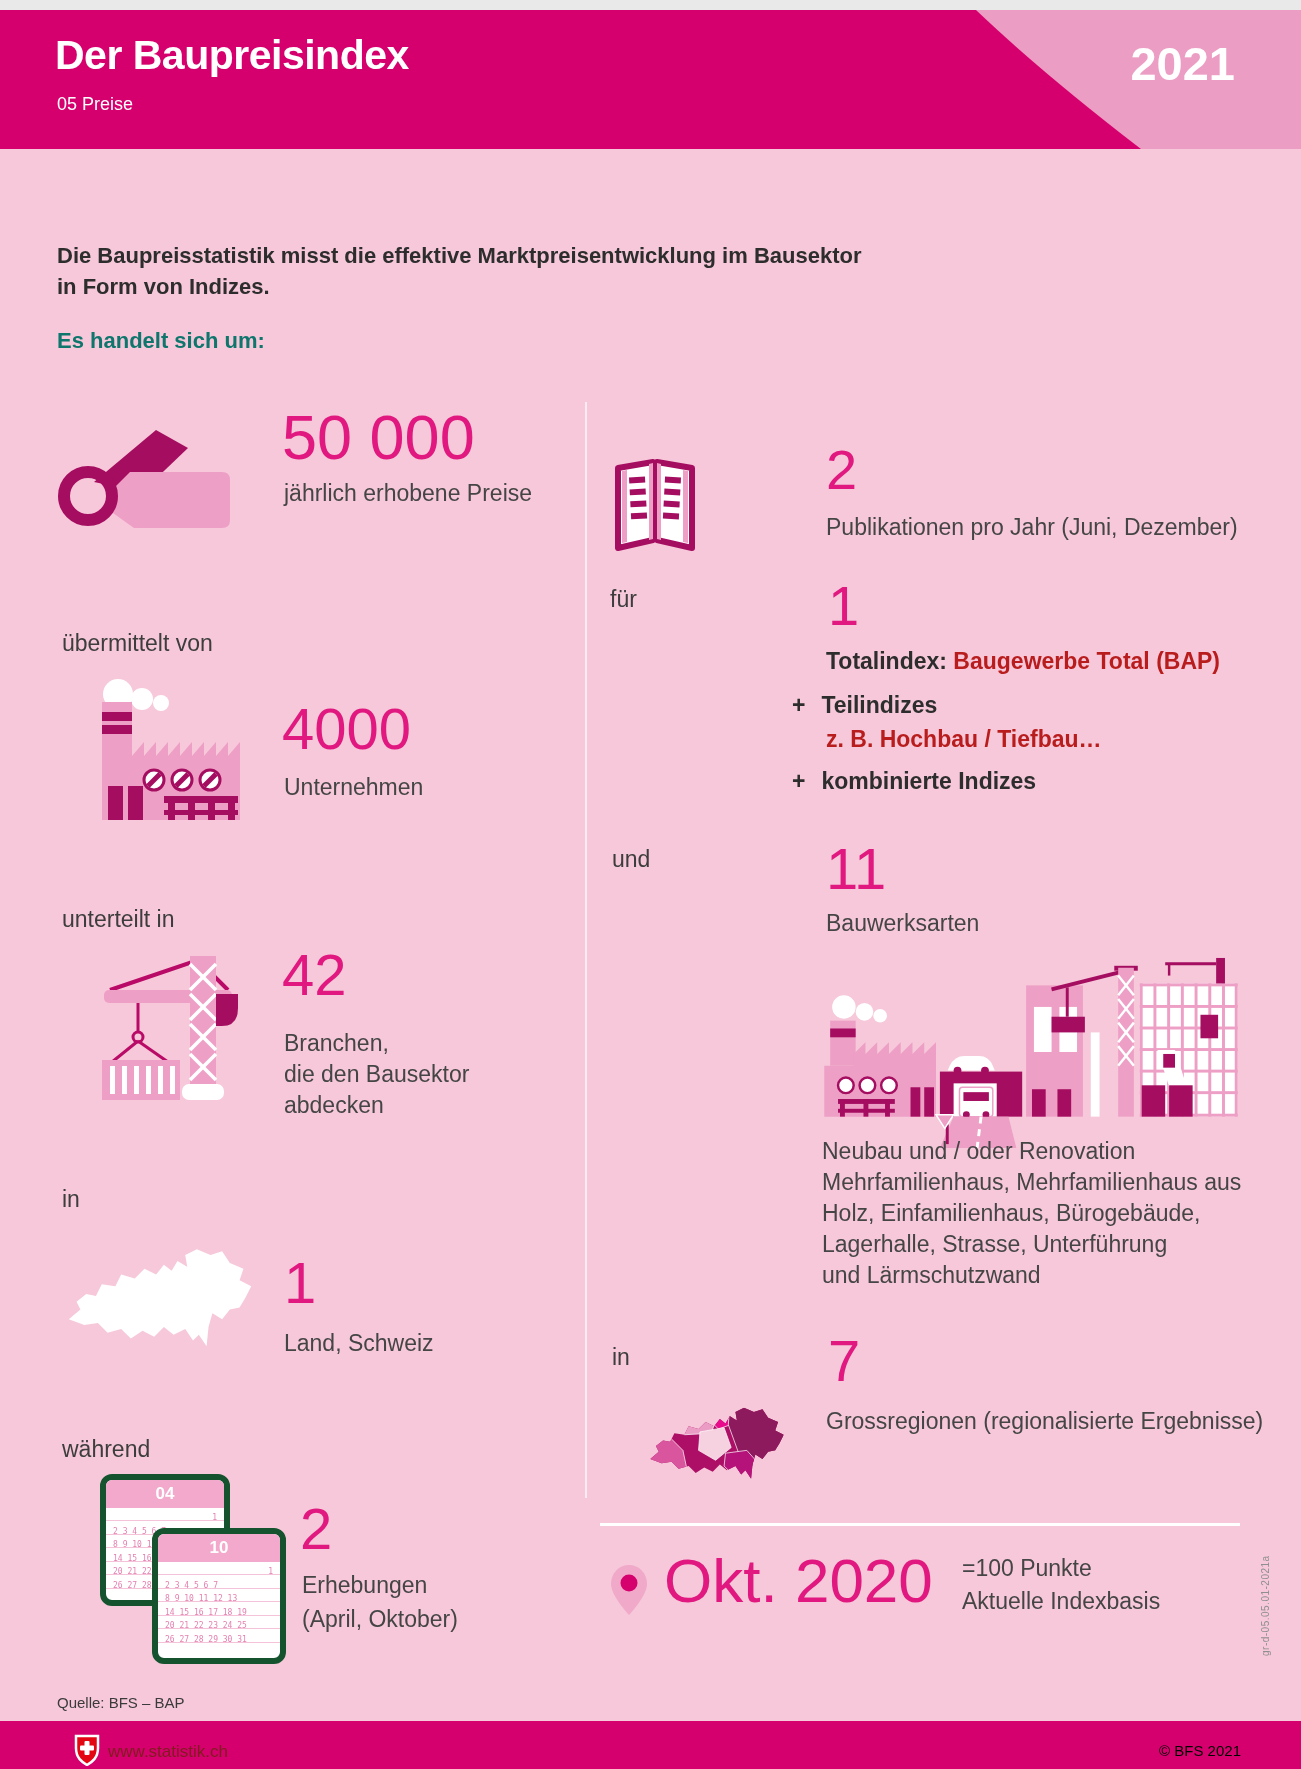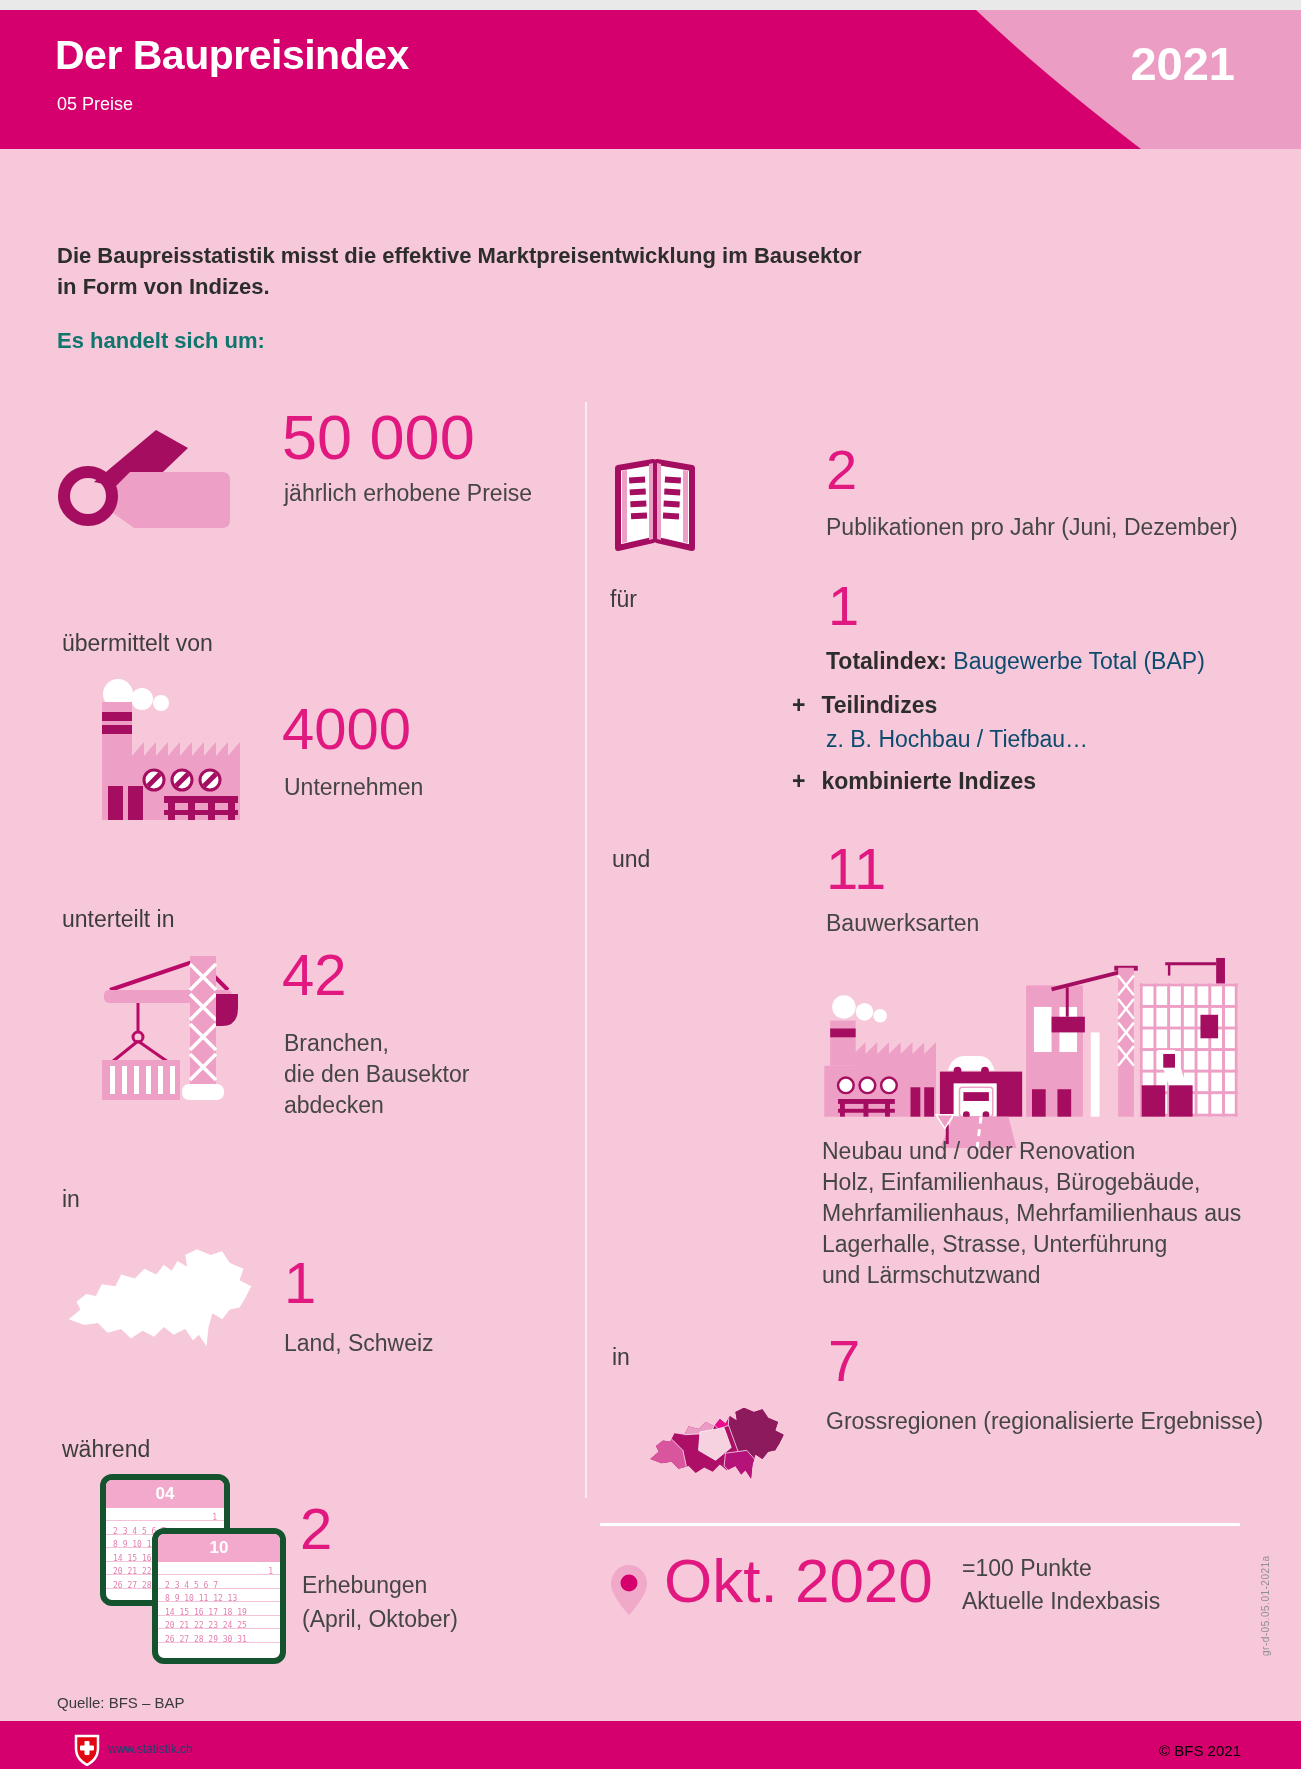--- a/index.html
+++ b/index.html
@@ -18,34 +18,34 @@
   
   .label{font-size:23px;color:#3d3d3d;}
   .caption{font-size:23px;color:#454545;line-height:31px;}
   .num{color:#e0187f;font-weight:400;line-height:1;letter-spacing:0px;}
   .n62{font-size:63px;} .n58{font-size:58px;} .n56{font-size:56px;}
   .date-big{font-size:62px;color:#e0187f;line-height:1;}
   .col-divider{left:585px;top:392px;width:2px;height:1096px;background:rgba(255,255,255,0.65);}
   .hr-divider{left:600px;top:1513px;width:640px;height:3px;background:#fff;}
   .plus-row{display:flex;gap:16px;font-size:23px;font-weight:bold;color:#2d2d2d;}
   .bold-part{font-weight:bold;color:#2d2d2d;}
-  .reg-part{font-weight:normal;color:#0c4a6e;}
+  .reg-part{font-weight:bold;color:#b91c1c;}
   
   .calendar{position:absolute;background:#fff;border:6px solid #14532d;border-radius:12px;overflow:hidden;}
   .cal-head{height:28px;background:#f2a9cb;color:#fff;font-weight:bold;font-size:17px;
             display:flex;align-items:center;justify-content:center;}
   .cal-grid{padding:3px 7px;color:#e47fb0;font-size:8px;line-height:13.5px;
             font-family:"DejaVu Sans Mono",monospace;
             background-image:repeating-linear-gradient(to bottom,transparent 0 12.5px,#f4c3da 12.5px 13.5px);}
   .cal-row{display:flex;justify-content:space-between;white-space:pre;}
   .cal-row.first{justify-content:flex-end;}
   
   .source{left:57px;top:1684px;font-size:15px;color:#3b3b3b;}
   .footer-bar{left:0;top:1711px;width:1301px;height:58px;background:#d5006e;}
-  .site{left:108px;top:1732px;font-size:12px;color:#0c4a6e;}
+  .site{left:108px;top:1732px;font-size:17px;color:#7f1d1d;}
   .copyright{right:60px;top:1732px;font-size:15px;color:#000000;}
   .sidenote{left:1260px;top:1496px;height:150px;writing-mode:vertical-rl;transform:rotate(180deg);
             font-size:10px;color:#8f8f8f;letter-spacing:0.5px;}
 </style>
 </head>
 <body>
 
 <div id="page">
 
   <div class="abs header-band"></div>
@@ -302,22 +302,22 @@
     <rect x="346" y="100" width="12" height="14" fill="#a50d61"></rect>
     <rect x="324" y="132" width="24" height="32" fill="#a50d61"></rect>
       <rect x="352" y="132" width="24" height="32" fill="#a50d61"></rect>
     <line x1="348" y1="8" x2="400" y2="8" stroke="#a50d61" stroke-width="3"></line>
     <rect x="400" y="2" width="9" height="26" fill="#a50d61"></rect>
     <line x1="352" y1="8" x2="352" y2="20" stroke="#a50d61" stroke-width="2.5"></line>
   </svg>
 
   <div class="abs caption" style="left:822px;top:1126px;">
     <div>Neubau und / oder Renovation</div>
+    <div>Mehrfamilienhaus, Mehrfamilienhaus aus</div>
     <div>Holz, Einfamilienhaus, Bürogebäude,</div>
-    <div>Mehrfamilienhaus, Mehrfamilienhaus aus</div>
     <div>Lagerhalle, Strasse, Unterführung</div>
     <div>und Lärmschutzwand</div>
   </div>
 
   <div class="abs label" style="left:612px;top:1334px;">in</div>
   <svg class="abs" style="left:646px;top:1364px;" width="142" height="130" viewBox="0 0 200 136">
     <defs>
       <clipPath id="chclip">
         <polygon points="6,96 18,86 14,78 24,70 34,72 40,60 54,62 60,50 74,54 84,44 96,50 104,40 112,46 118,36 128,42 126,30 138,24 152,30 164,26 172,38 186,44 182,56 194,62 188,74 182,84 172,86 164,96 154,90 150,104 148,124 140,112 134,118 126,106 114,112 104,104 94,114 82,108 70,116 60,106 46,110 36,100 22,102"></polygon>
       </clipPath>

